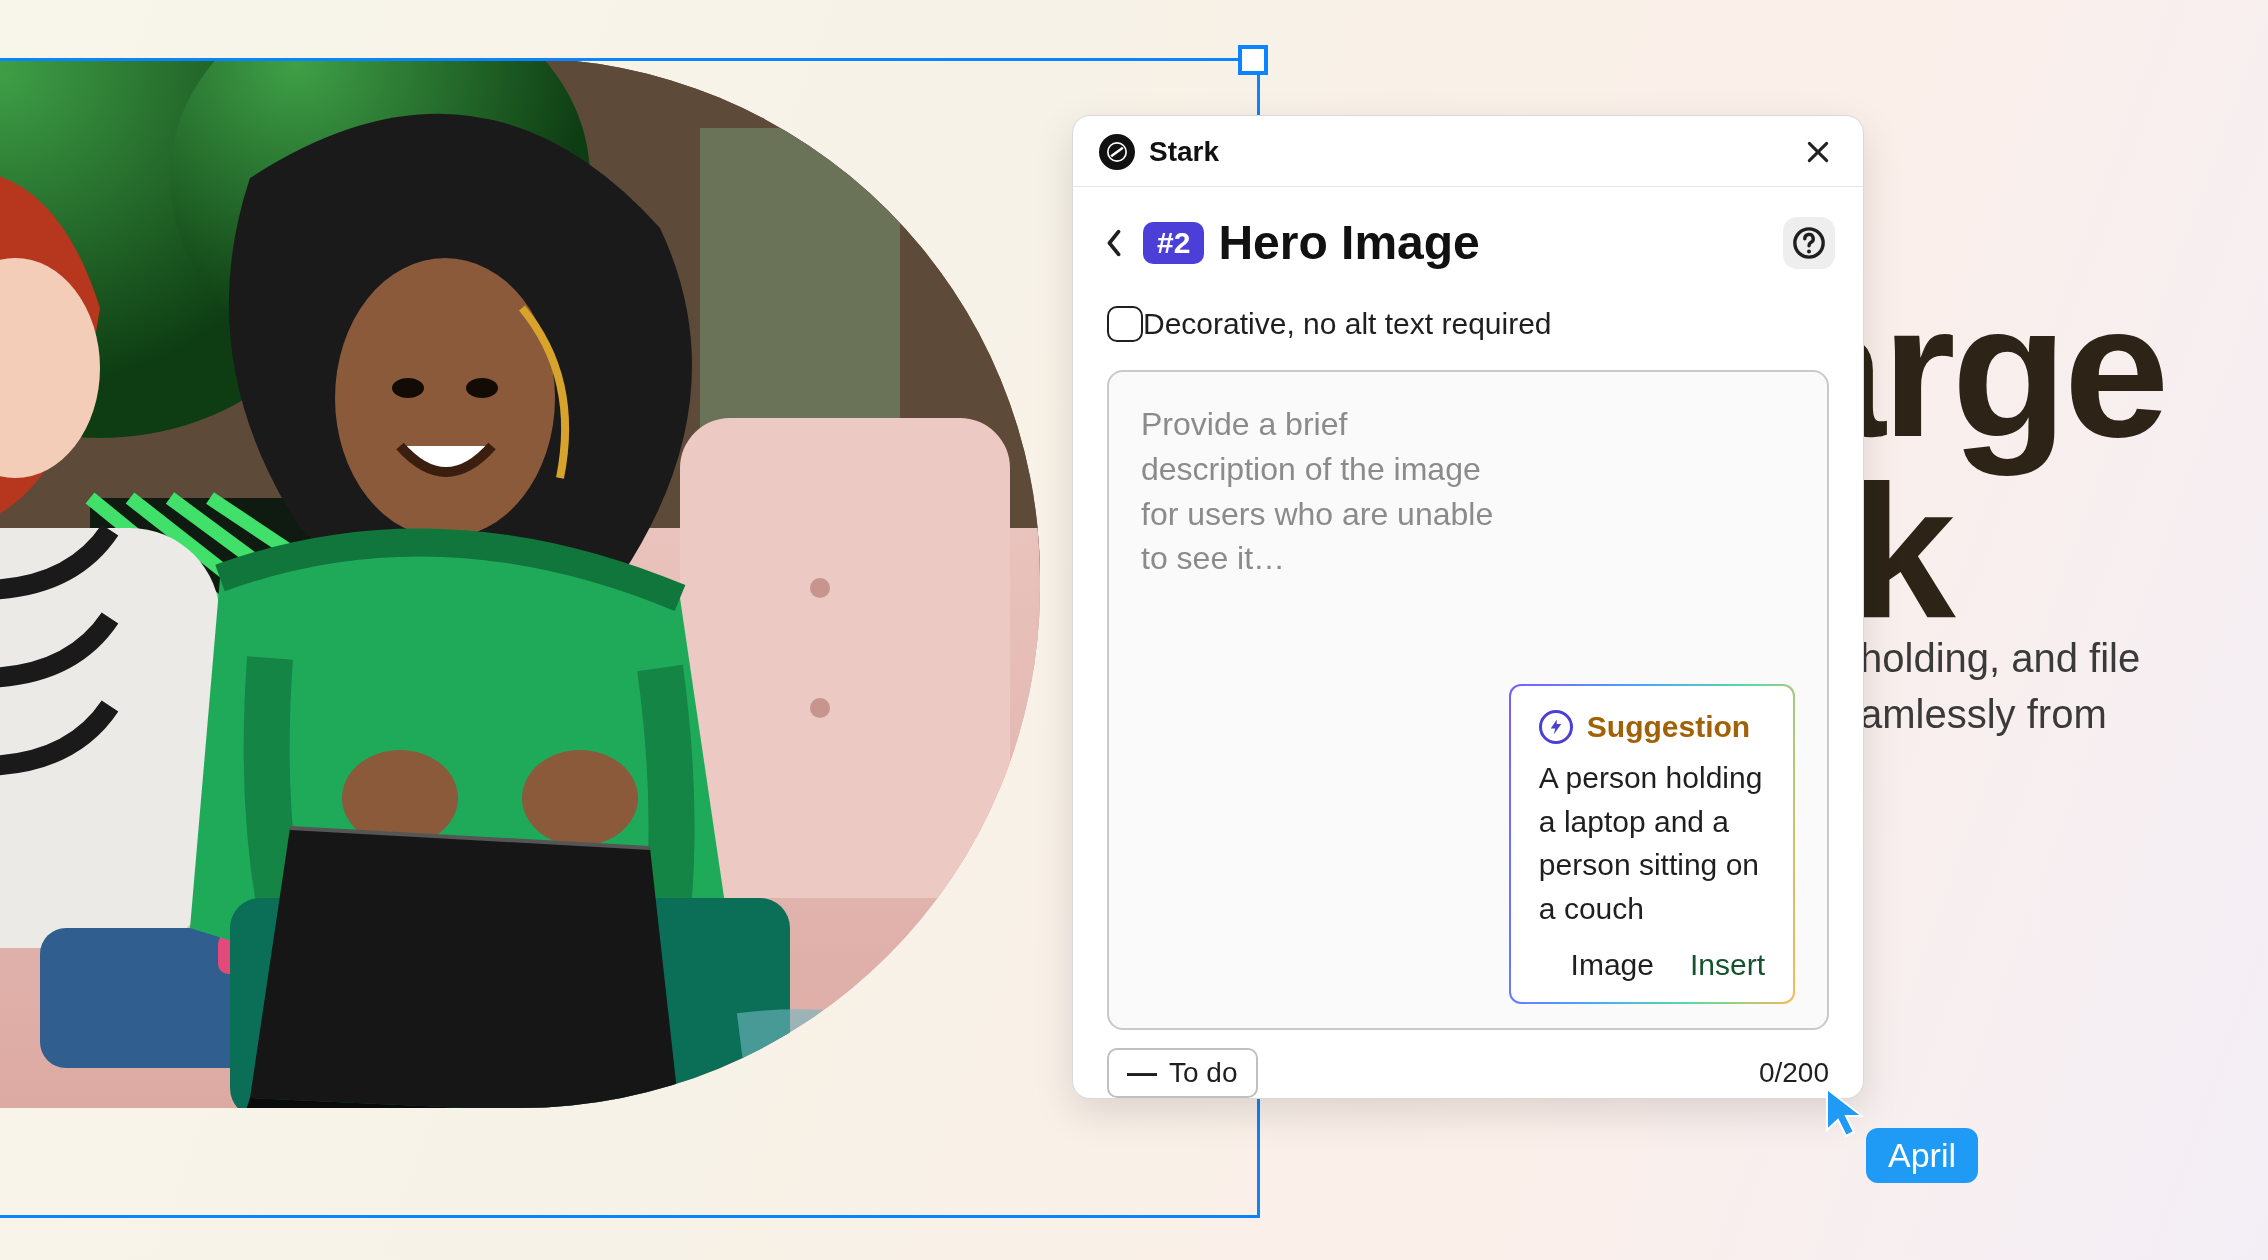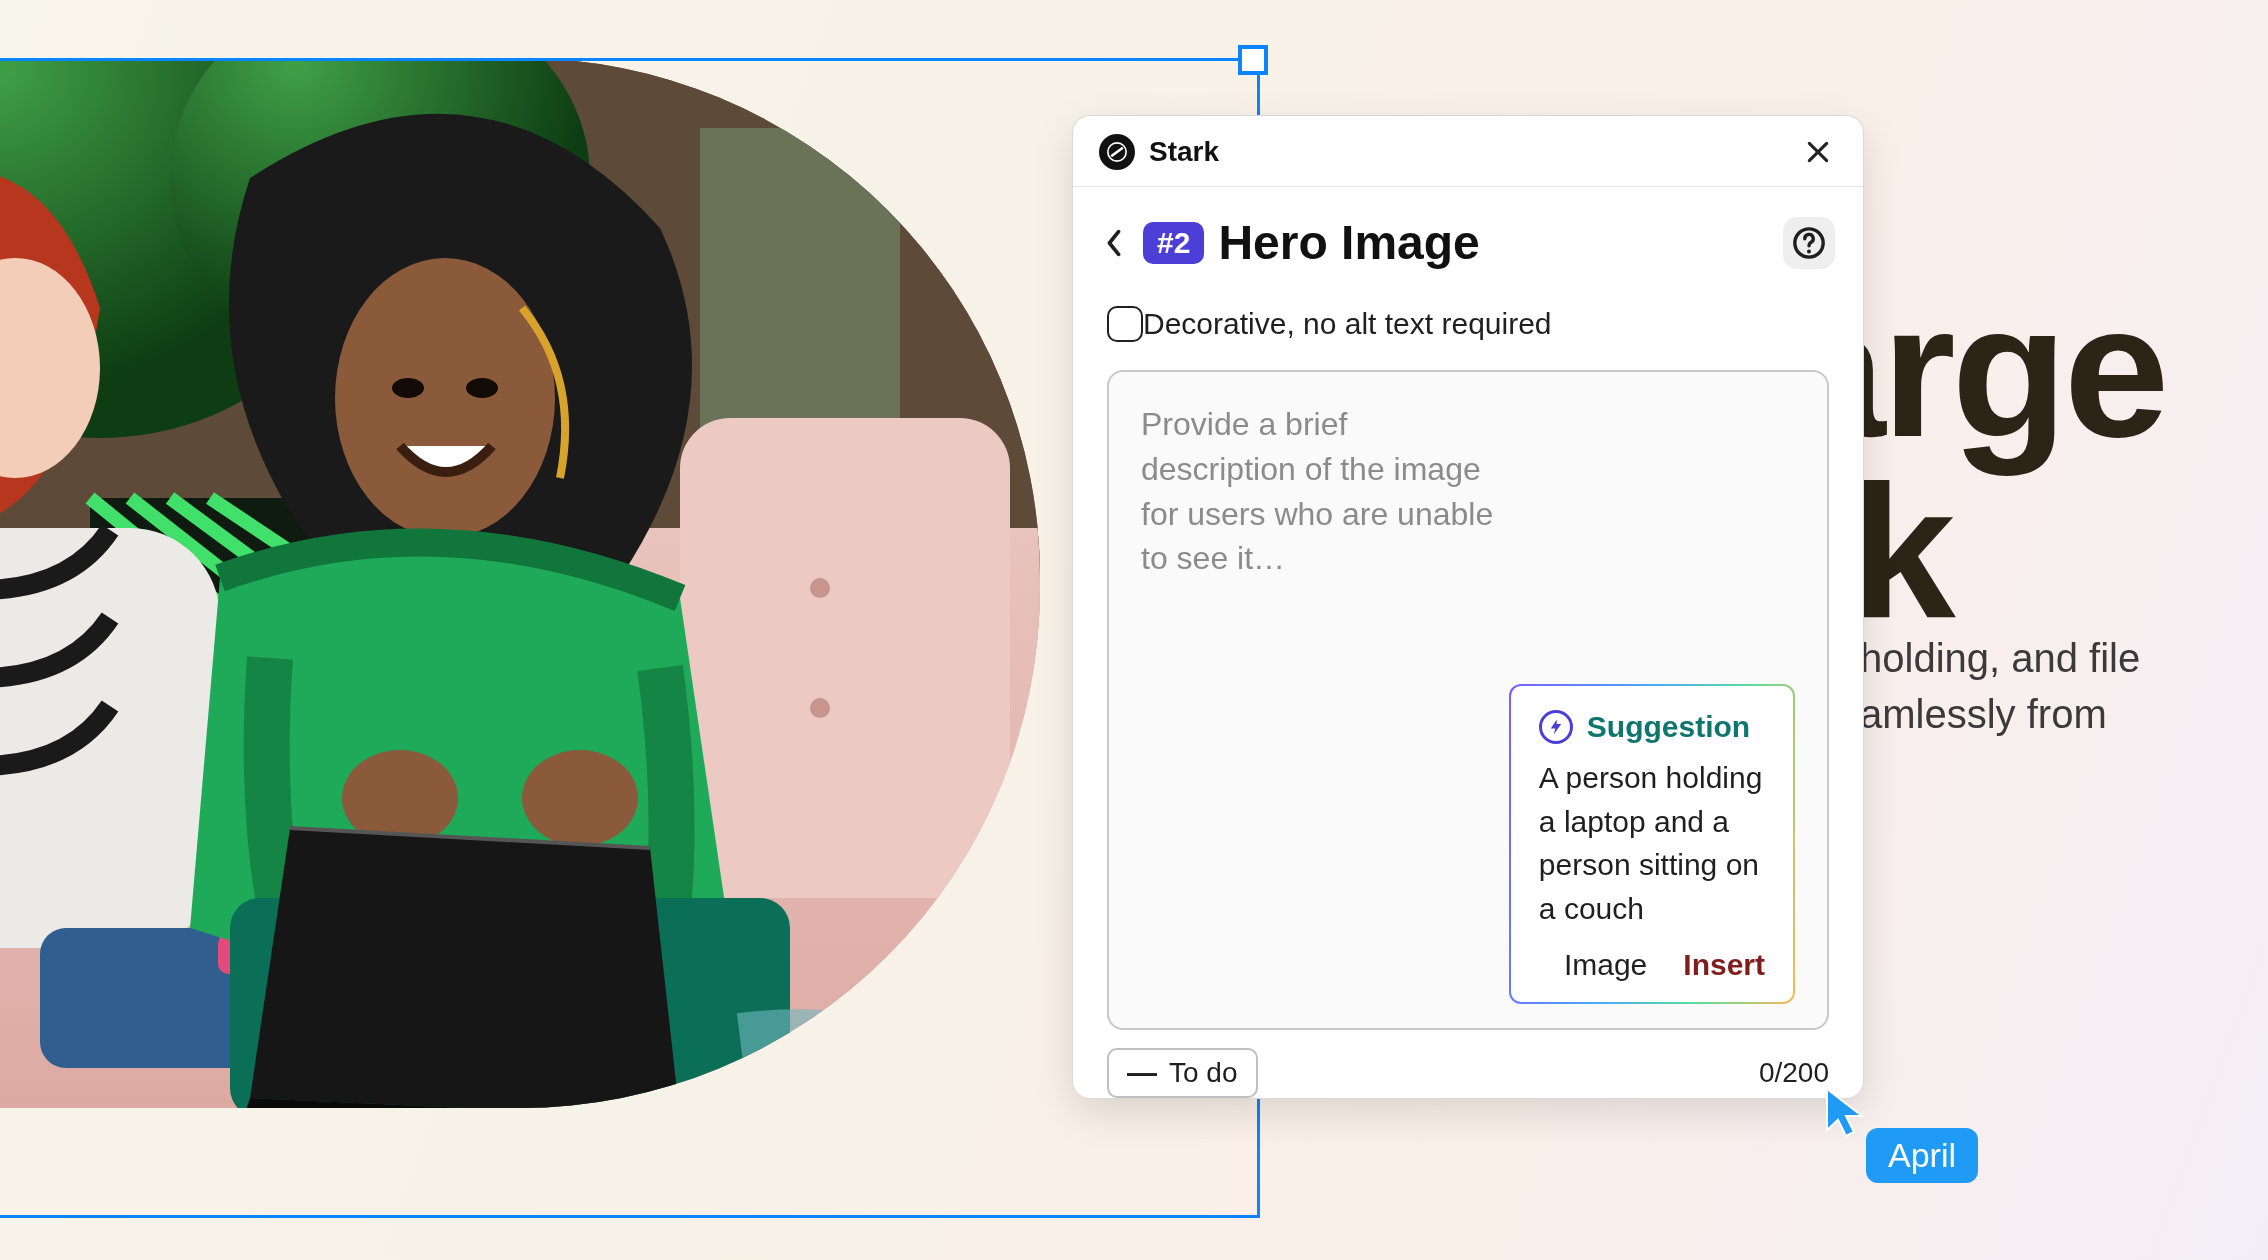--- a/index.html
+++ b/index.html
@@ -162,25 +162,25 @@
   }
   .suggestion-inner {
     background:#fff; border-radius: 10px; padding: 24px 28px 20px 28px;
   }
   .sugg-head { display:flex; align-items:center; gap:14px; margin-bottom: 12px; }
   .sugg-icon {
     width: 34px; height: 34px; border-radius: 50%;
     border: 3px solid #4B3FD8; display:flex; align-items:center; justify-content:center;
     color:#4B3FD8;
   }
-  .sugg-title { font-size: 30px; font-weight: 700; color:#0f766e; }
+  .sugg-title { font-size: 30px; font-weight: 700; color:#a16207; }
   .sugg-text { font-size: 30px; color:#1f1f1f; line-height: 1.45; margin-bottom: 18px; }
   .sugg-actions { display:flex; justify-content:flex-end; gap:36px; font-size: 30px; }
   .btn-cancel { color:#1f1f1f; cursor:pointer; font-weight:500; }
-  .btn-insert { color:#7f1d1d; font-weight:700; cursor:pointer;text-align:right; }
+  .btn-insert { color:#14532d; font-weight:400; cursor:pointer;text-align:right; }
 
   .footer-row {
     display:flex; align-items:center; justify-content:space-between;
     padding: 18px 34px 0 34px;
   }
   .status-pill {
     border: 2px solid #c0c0c0; border-radius: 10px;
     padding: 6px 18px; display:flex; align-items:center; gap:12px;
     font-size: 28px; color:#1f1f1f; cursor:pointer; background:#fff;
   }

